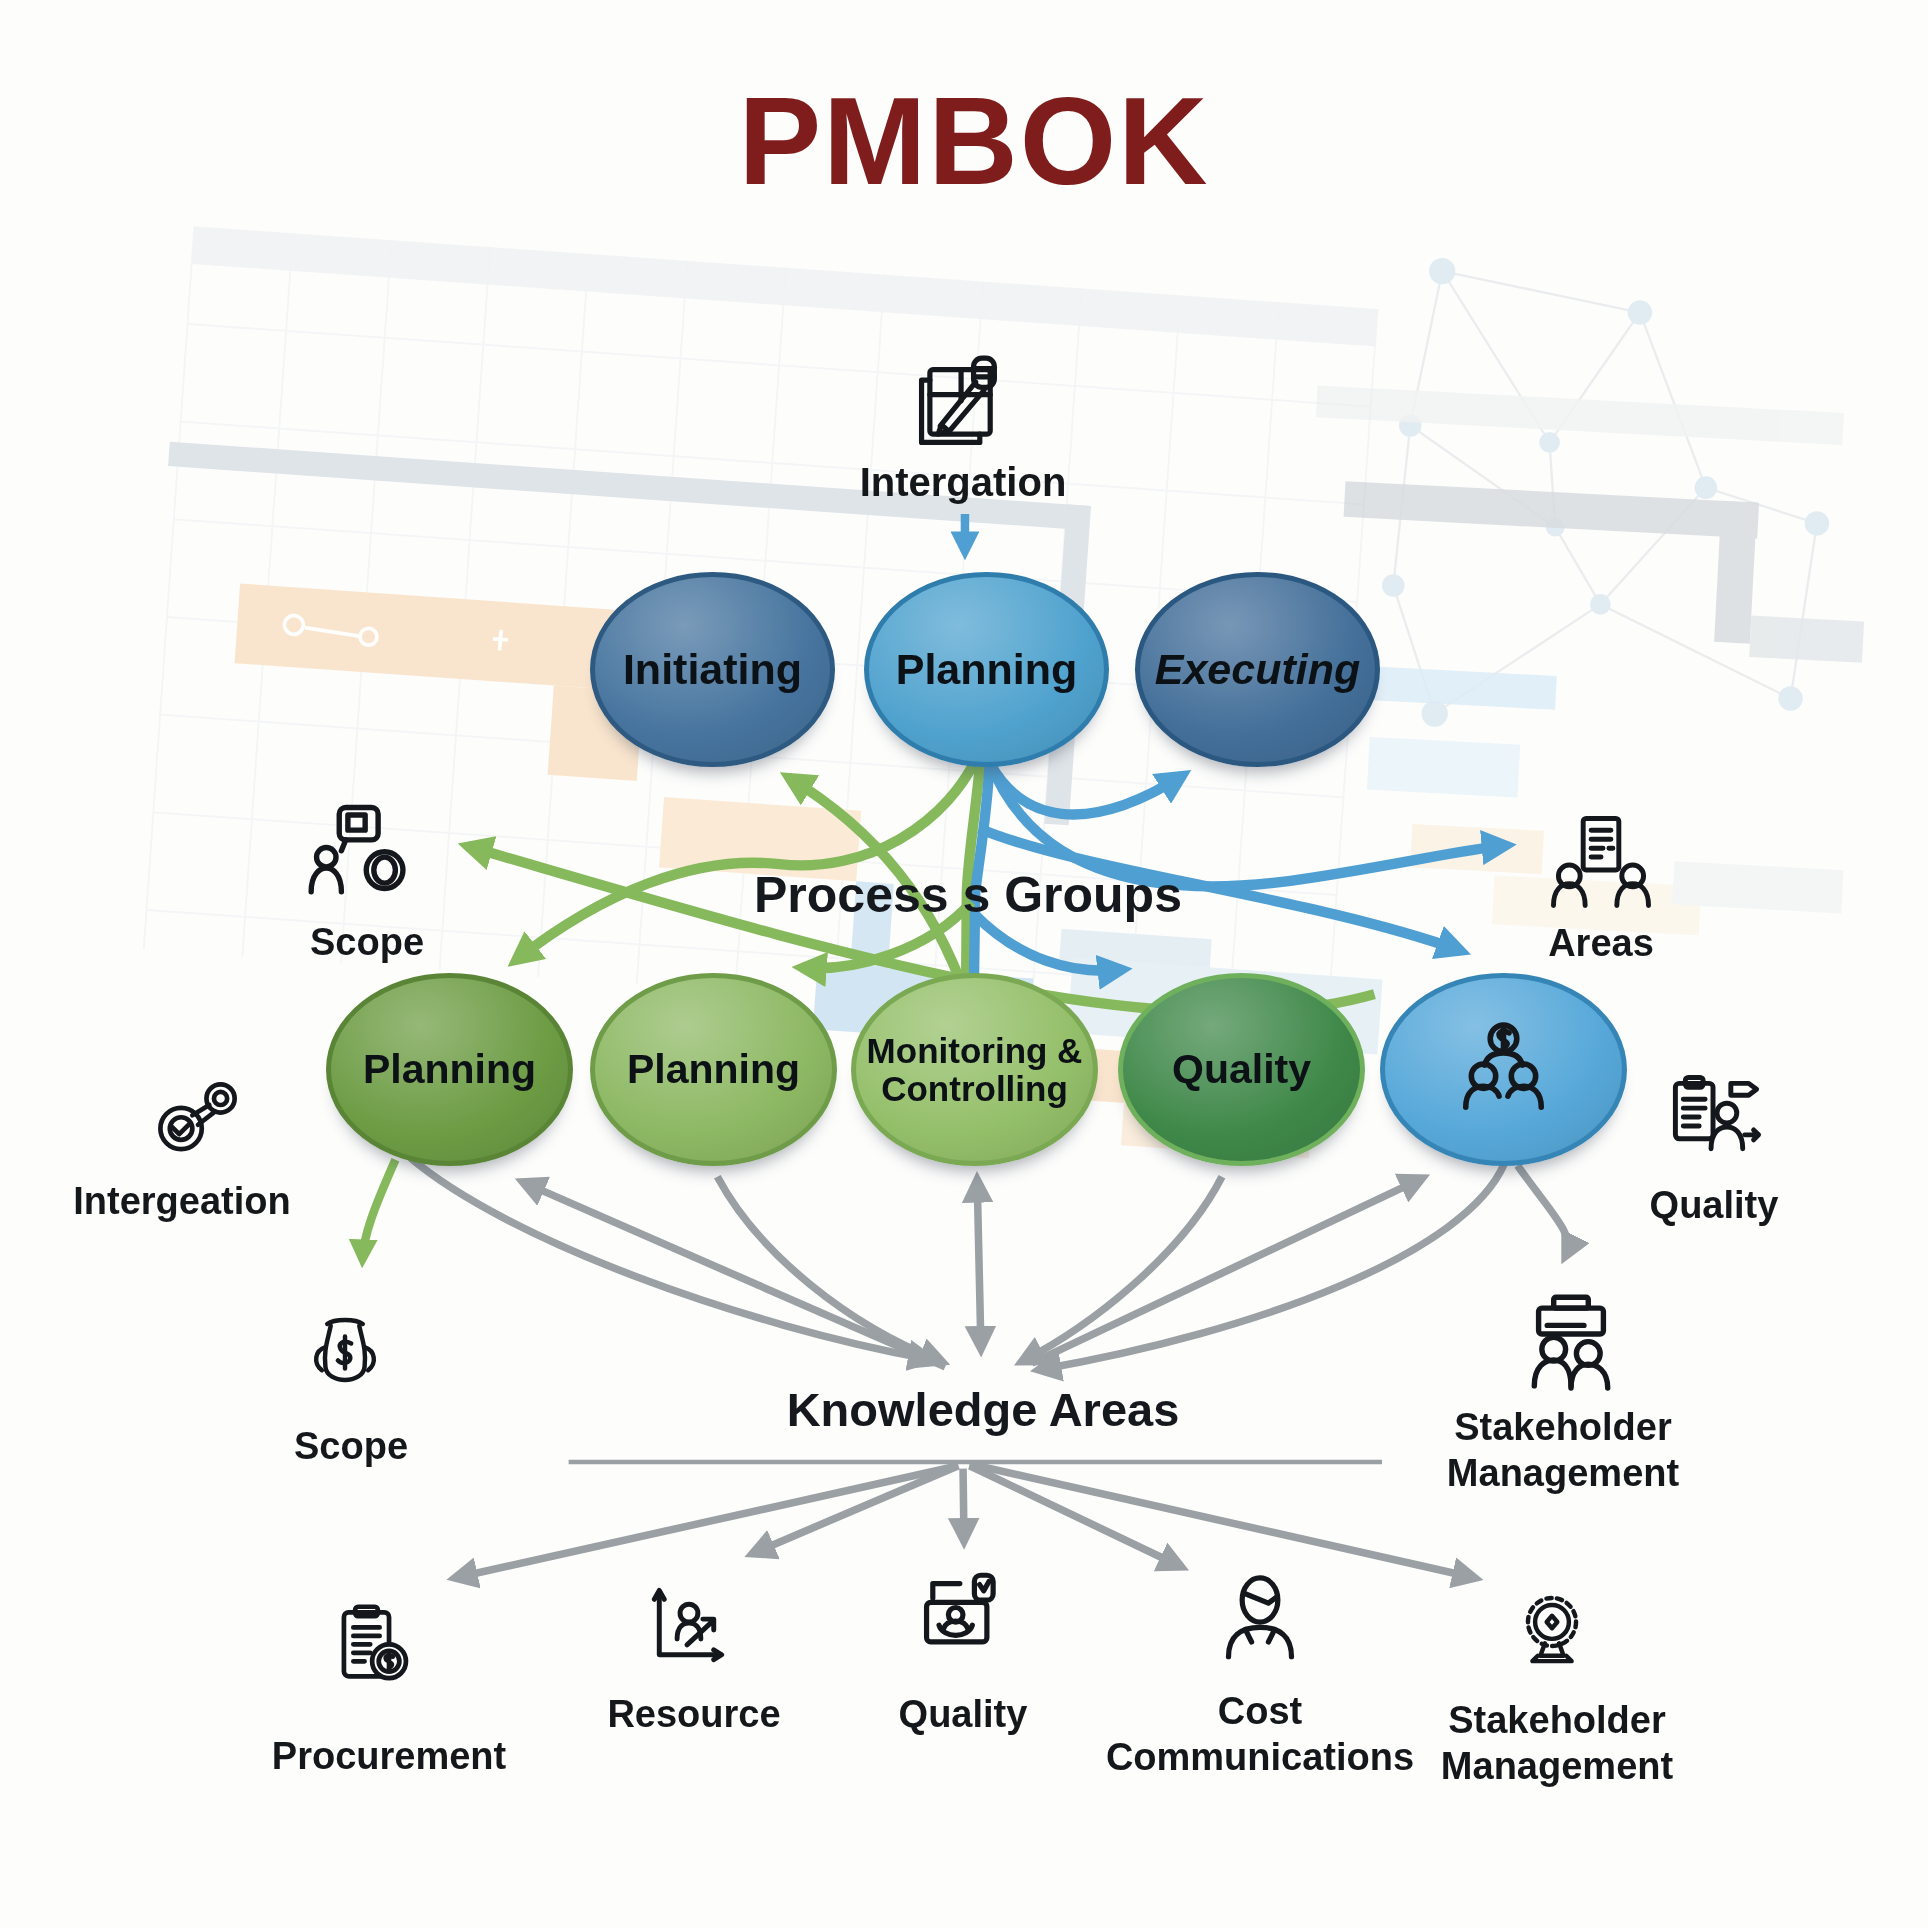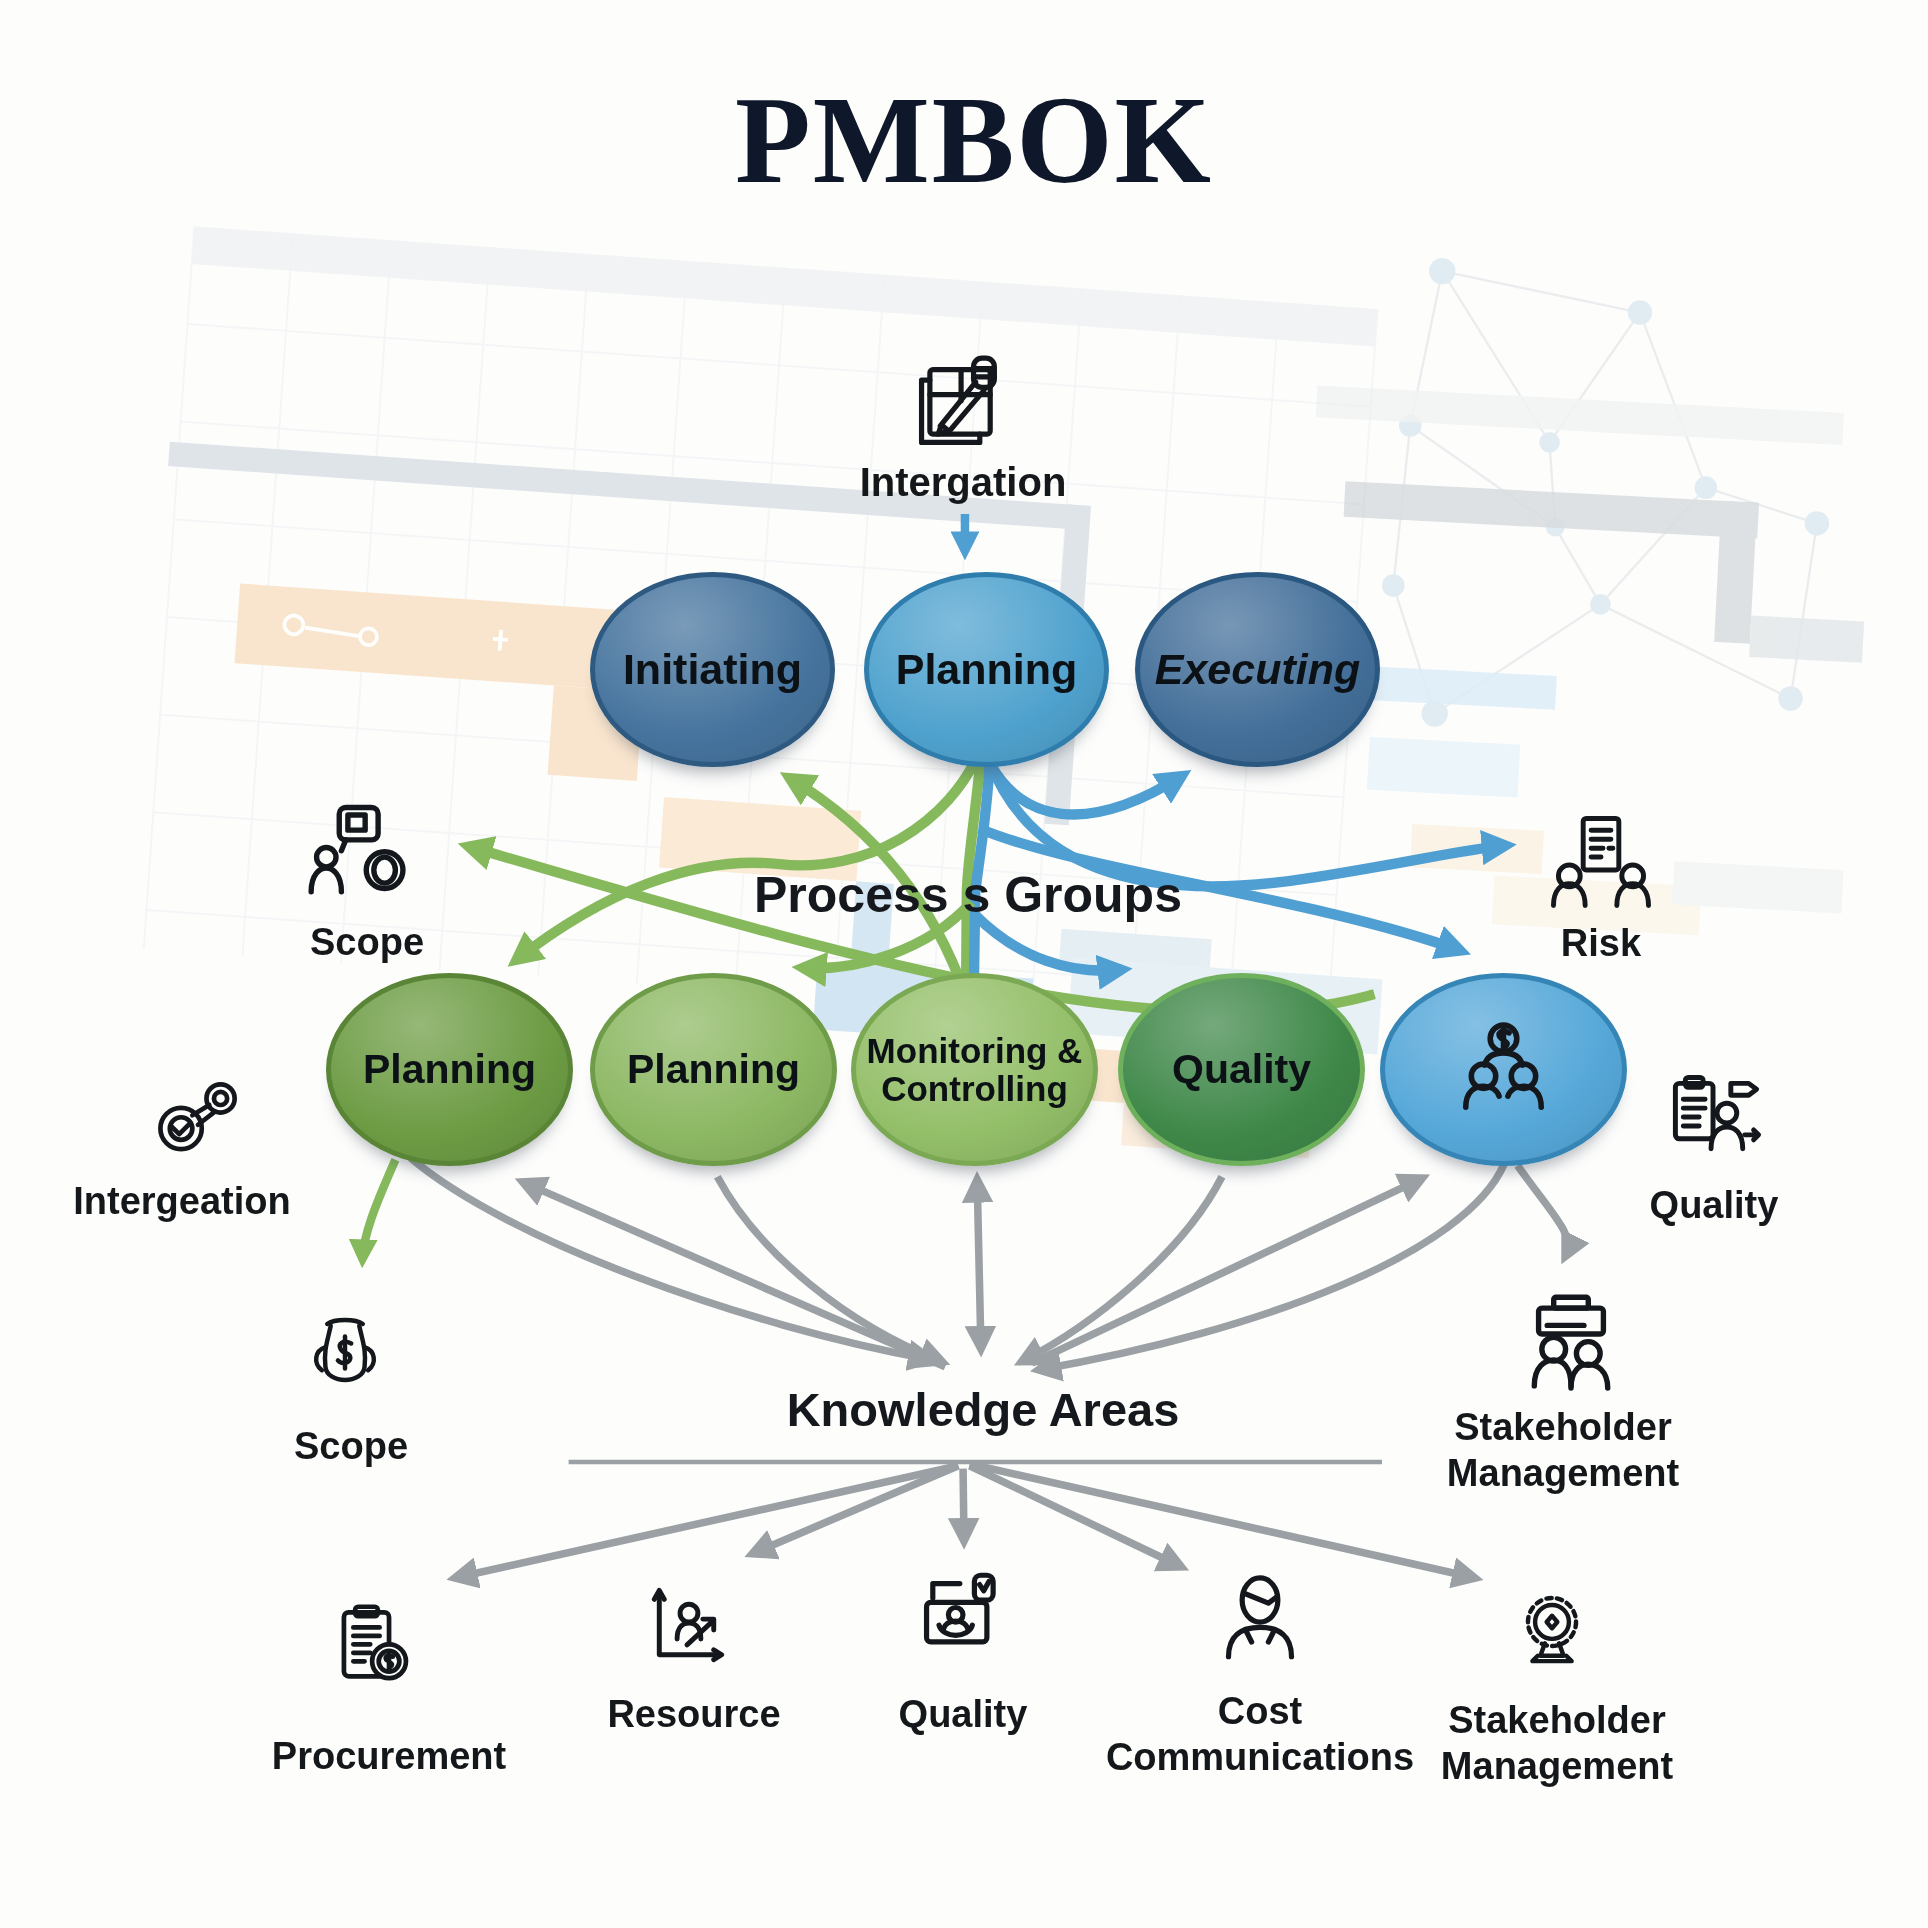--- a/index.html
+++ b/index.html
@@ -4,21 +4,21 @@
 <style>
   html,body{margin:0;padding:0;}
   body{width:1928px;height:1928px;position:relative;overflow:hidden;background:#fdfdfc;
        font-family:"Liberation Sans", sans-serif;}
   #stage{position:absolute;inset:0;}
   svg.layer{position:absolute;left:0;top:0;width:1928px;height:1928px;}
   #bg{z-index:0;}
   #arrows{z-index:2;}
   .title-block{position:absolute;left:974px;top:79px;transform:translateX(-50%);
 onal    text-align:center;z-index:4;white-space:nowrap;}
-  .title-main{font-size:124px;font-weight:700;color:#0f172a;letter-spacing:1.9px;line-height:1.0;font-family:Liberation Serif, serif;}
+  .title-main{font-size:124px;font-weight:700;color:#7f1d1d;letter-spacing:1.9px;line-height:1.0;}
   .title-sub{font-size:59px;font-weight:400;color:#262d33;letter-spacing:0.9px;margin-top:1.9px;}
   .ellipse{position:absolute;border-radius:50%;display:flex;align-items:center;justify-content:center;
            text-align:center;font-weight:700;color:#0c1115;z-index:3;
            box-shadow:0 15px 15px -9.4px rgba(50,60,75,.38);white-space:pre-line;line-height:1.08;}
   .section-label{position:absolute;transform:translate(-50%,-50%);font-weight:700;color:#15191d;
            z-index:4;white-space:nowrap;}
   #sectionPG{left:968px;top:895px;font-size:50px;}
   #sectionKA{left:983px;top:1409px;font-size:47px;}
   .icon-box{position:absolute;transform:translate(-50%,-50%);z-index:4;display:flex;
             align-items:center;justify-content:center;}
@@ -195,21 +195,21 @@
           <g class="ico">
             <rect x="32" y="4" width="36" height="52" rx="3"></rect>
             <path d="M40 16 H60 M40 25 H60 M40 34 H52 M58 34 h4 M40 43 H50"></path>
             <circle cx="18" cy="62" r="11"></circle>
             <path d="M2 92 C2 76 10 70 18 70 C26 70 34 76 34 92"></path>
             <circle cx="82" cy="62" r="11"></circle>
             <path d="M66 92 C66 76 74 70 82 70 C90 70 98 76 98 92"></path>
           </g>
         </svg>
       </div>
-      <div class="item-label" style="left: 1601px; top: 944px;">Risk</div>
+      <div class="item-label" style="left: 1601px; top: 944px;">Areas</div>
       <div class="icon-box" style="left: 198px; top: 1121px; width: 122px; height: 94px;">
         <svg viewBox="0 0 100 100">
           <g class="ico">
             <circle cx="32" cy="58" r="22"></circle>
             <circle cx="32" cy="58" r="12"></circle>
             <circle cx="74" cy="26" r="15"></circle>
             <circle cx="74" cy="26" r="7"></circle>
             <path d="M44 44 L62 33 M50 54 L68 40"></path>
             <path d="M22 56 L30 64 L42 52"></path>
           </g>

